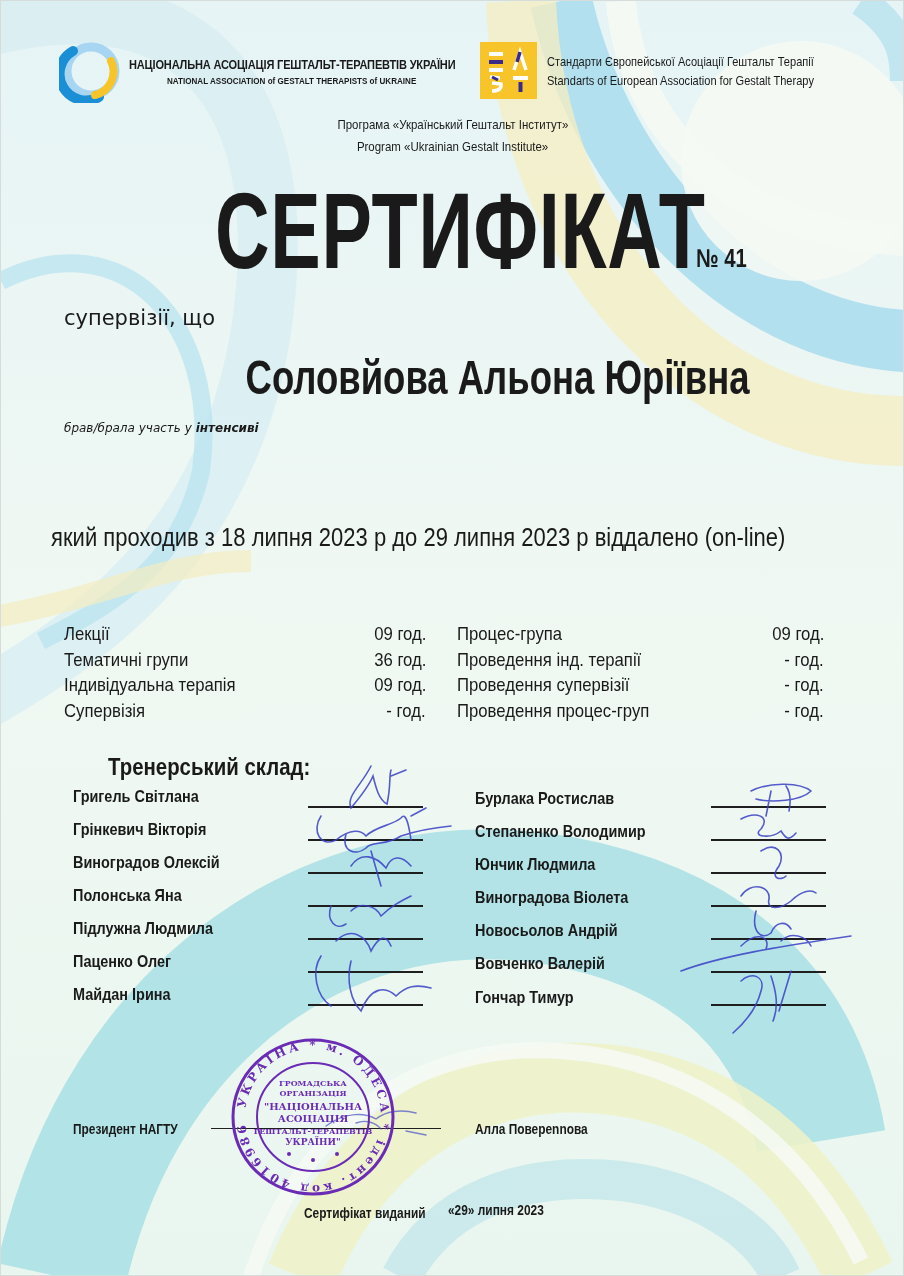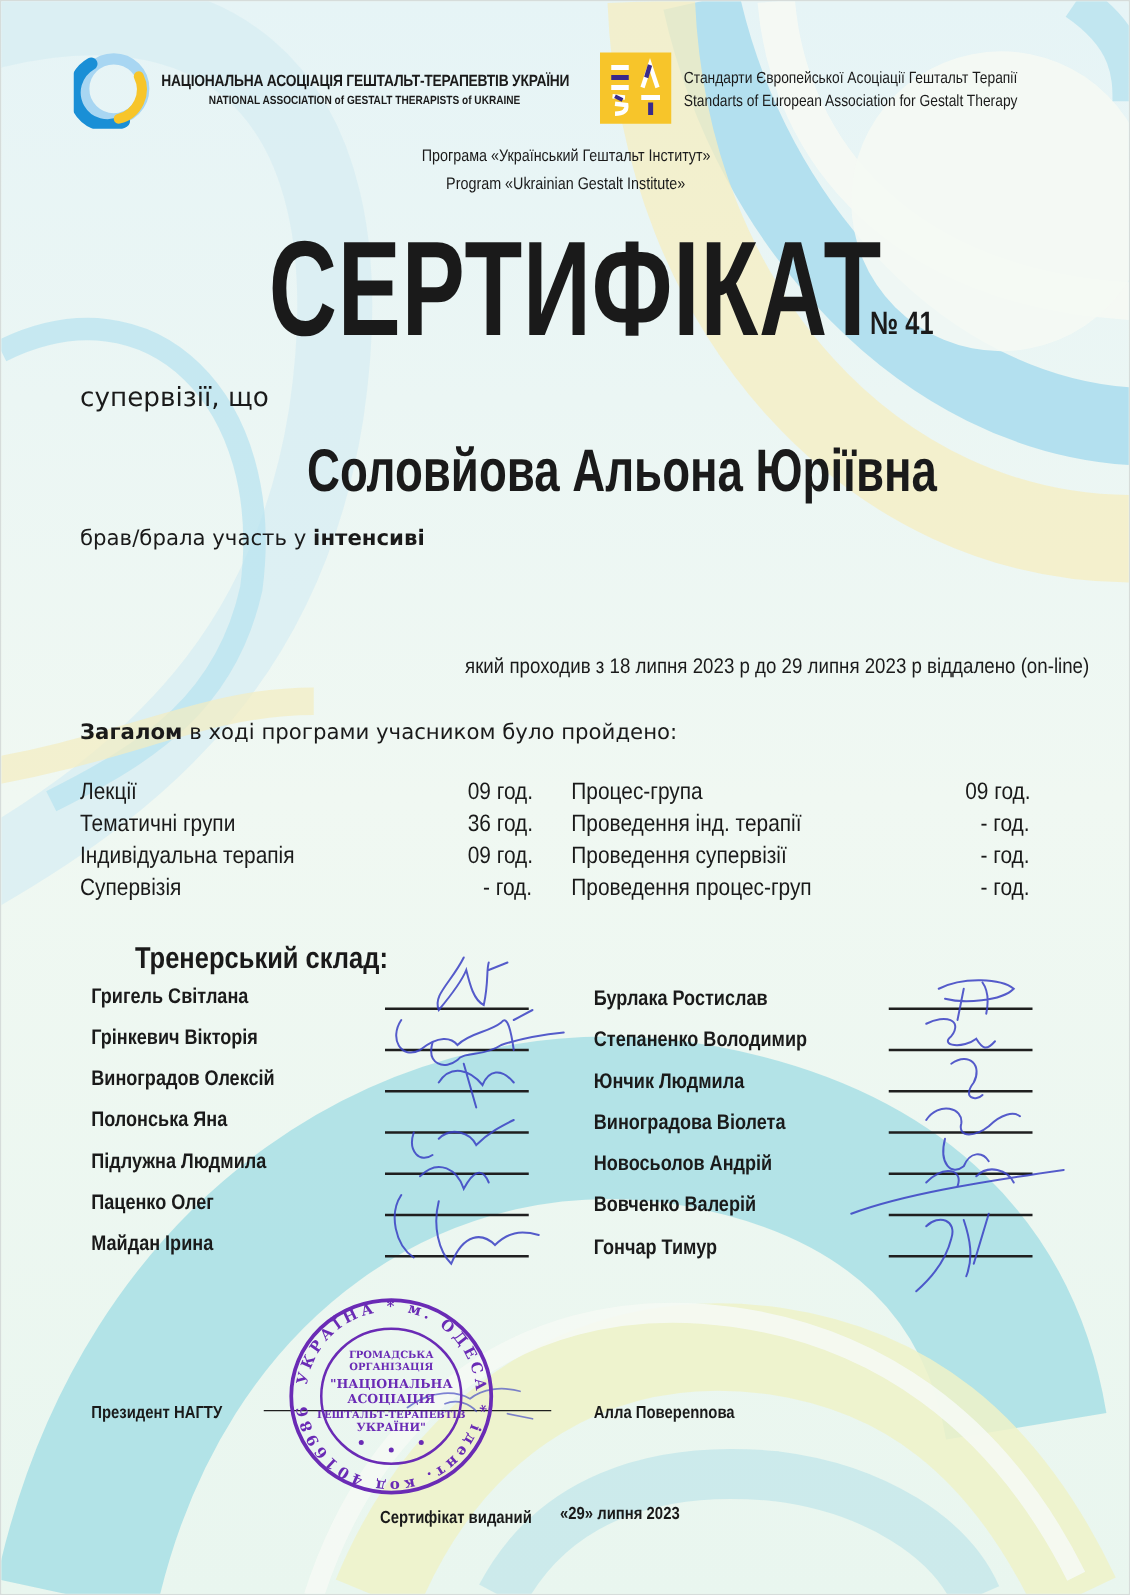--- a/index.html
+++ b/index.html
@@ -13,25 +13,25 @@
   .eagt-logo { position:absolute; left:479px; top:41px; width:57px; height:57px; background:#f7c52a; }
   .eagt-t1 { position:absolute; left:546px; top:53px; font-size:13px; transform:scaleX(0.85); transform-origin:left top; white-space:nowrap; }
   .eagt-t2 { position:absolute; left:546px; top:72px; font-size:13px; transform:scaleX(0.85); transform-origin:left top; white-space:nowrap; }
   .program { position:absolute; left:0; width:904px; text-align:center; font-size:13.5px; }
   .program span { display:inline-block; transform:scaleX(0.85); }
   .cert-title { position:absolute; left:214px; top:176px; font-size:108px; font-weight:bold; line-height:1; letter-spacing:1px; transform:scaleX(0.70); transform-origin:left top; white-space:nowrap; }
   .cert-no { position:absolute; left:695px; top:242px; font-size:26px; font-weight:bold; transform:scaleX(0.78); transform-origin:left top; white-space:nowrap; }
   .confirms { position:absolute; left:63px; top:305px; font-size:21px; font-family:"DejaVu Sans", sans-serif; }
   .name { position:absolute; left:0; width:904px; top:349px; text-align:center; font-size:48px; font-weight:bold;margin-left:45px; }
   .name span { display:inline-block; transform:scaleX(0.76); }
-  .participated { position:absolute; left:63px; top:420px; font-size:17px; font-family:"DejaVu Sans", sans-serif; }
+  .participated { position:absolute; left:63px; top:420px; font-size:12px; font-family:"DejaVu Sans", sans-serif;font-style:italic; }
   .participated b { font-weight:bold; }
   .event { position:absolute; left:0; width:904px; top:472px; text-align:center; font-size:27px; font-weight:bold; }
   .event span { display:inline-block; transform:scaleX(0.82); }
-  .dates { position:absolute; left:0; width:904px; top:522px; text-align:right; font-size:17px; }
+  .dates { position:absolute; left:0; width:904px; top:522px; text-align:left; font-size:25px; }
   .dates span { display:inline-block; transform:scaleX(0.88); }
   .total { position:absolute; left:63px; top:575px; font-size:17px; font-family:"DejaVu Sans", sans-serif; }
   .hours { position:absolute; left:63px; top:622px; width:760px; font-size:19px; }
   .hrow { position:relative; height:25.5px; }
   .hcell { position:absolute; top:0; white-space:nowrap; transform:scaleX(0.88); }
   .trainers-title { position:absolute; left:107px; top:752px; font-size:24px; font-weight:bold; transform:scaleX(0.85); transform-origin:left top; white-space:nowrap; }
   .trainer { position:absolute; font-size:17px; font-weight:bold; transform:scaleX(0.85); transform-origin:left top; white-space:nowrap; }
   .sigline { position:absolute; height:1.5px; background:#1f1f1f; }
   .sig { position:absolute; z-index:3; }
   .president { position:absolute; left:72px; top:1120px; font-size:14px; font-weight:bold; transform:scaleX(0.85); transform-origin:left top; white-space:nowrap; }
@@ -101,21 +101,20 @@
   <div class="cert-title layer">СЕРТИФІКАТ</div>
   <div class="cert-no layer">№ 41</div>
 
   <div class="confirms layer">супервізії, що</div>
   <div class="name layer"><span>Соловйова Альона Юріївна</span></div>
 
   <div class="participated layer"><span>брав/брала участь у </span><b>інтенсиві</b></div>
 
   <div class="dates layer"><span>який проходив з  18 липня 2023 р до 29 липня 2023 р віддалено (on-line)</span></div>
 
-  <div class="total layer"><b>Загалом</b><span> в ході програми учасником було пройдено:</span></div>
 
   <div class="hours layer">
     <div class="hrow">
       <span class="hcell" style="left:0; transform-origin:left top;">Лекції</span>
       <span class="hcell" style="right:398px; transform-origin:right top;">09 год.</span>
       <span class="hcell" style="left:393px; transform-origin:left top;">Процес-група</span>
       <span class="hcell" style="right:0; transform-origin:right top;">09 год.</span>
     </div>
     <div class="hrow">
       <span class="hcell" style="left:0; transform-origin:left top;">Тематичні групи</span>

